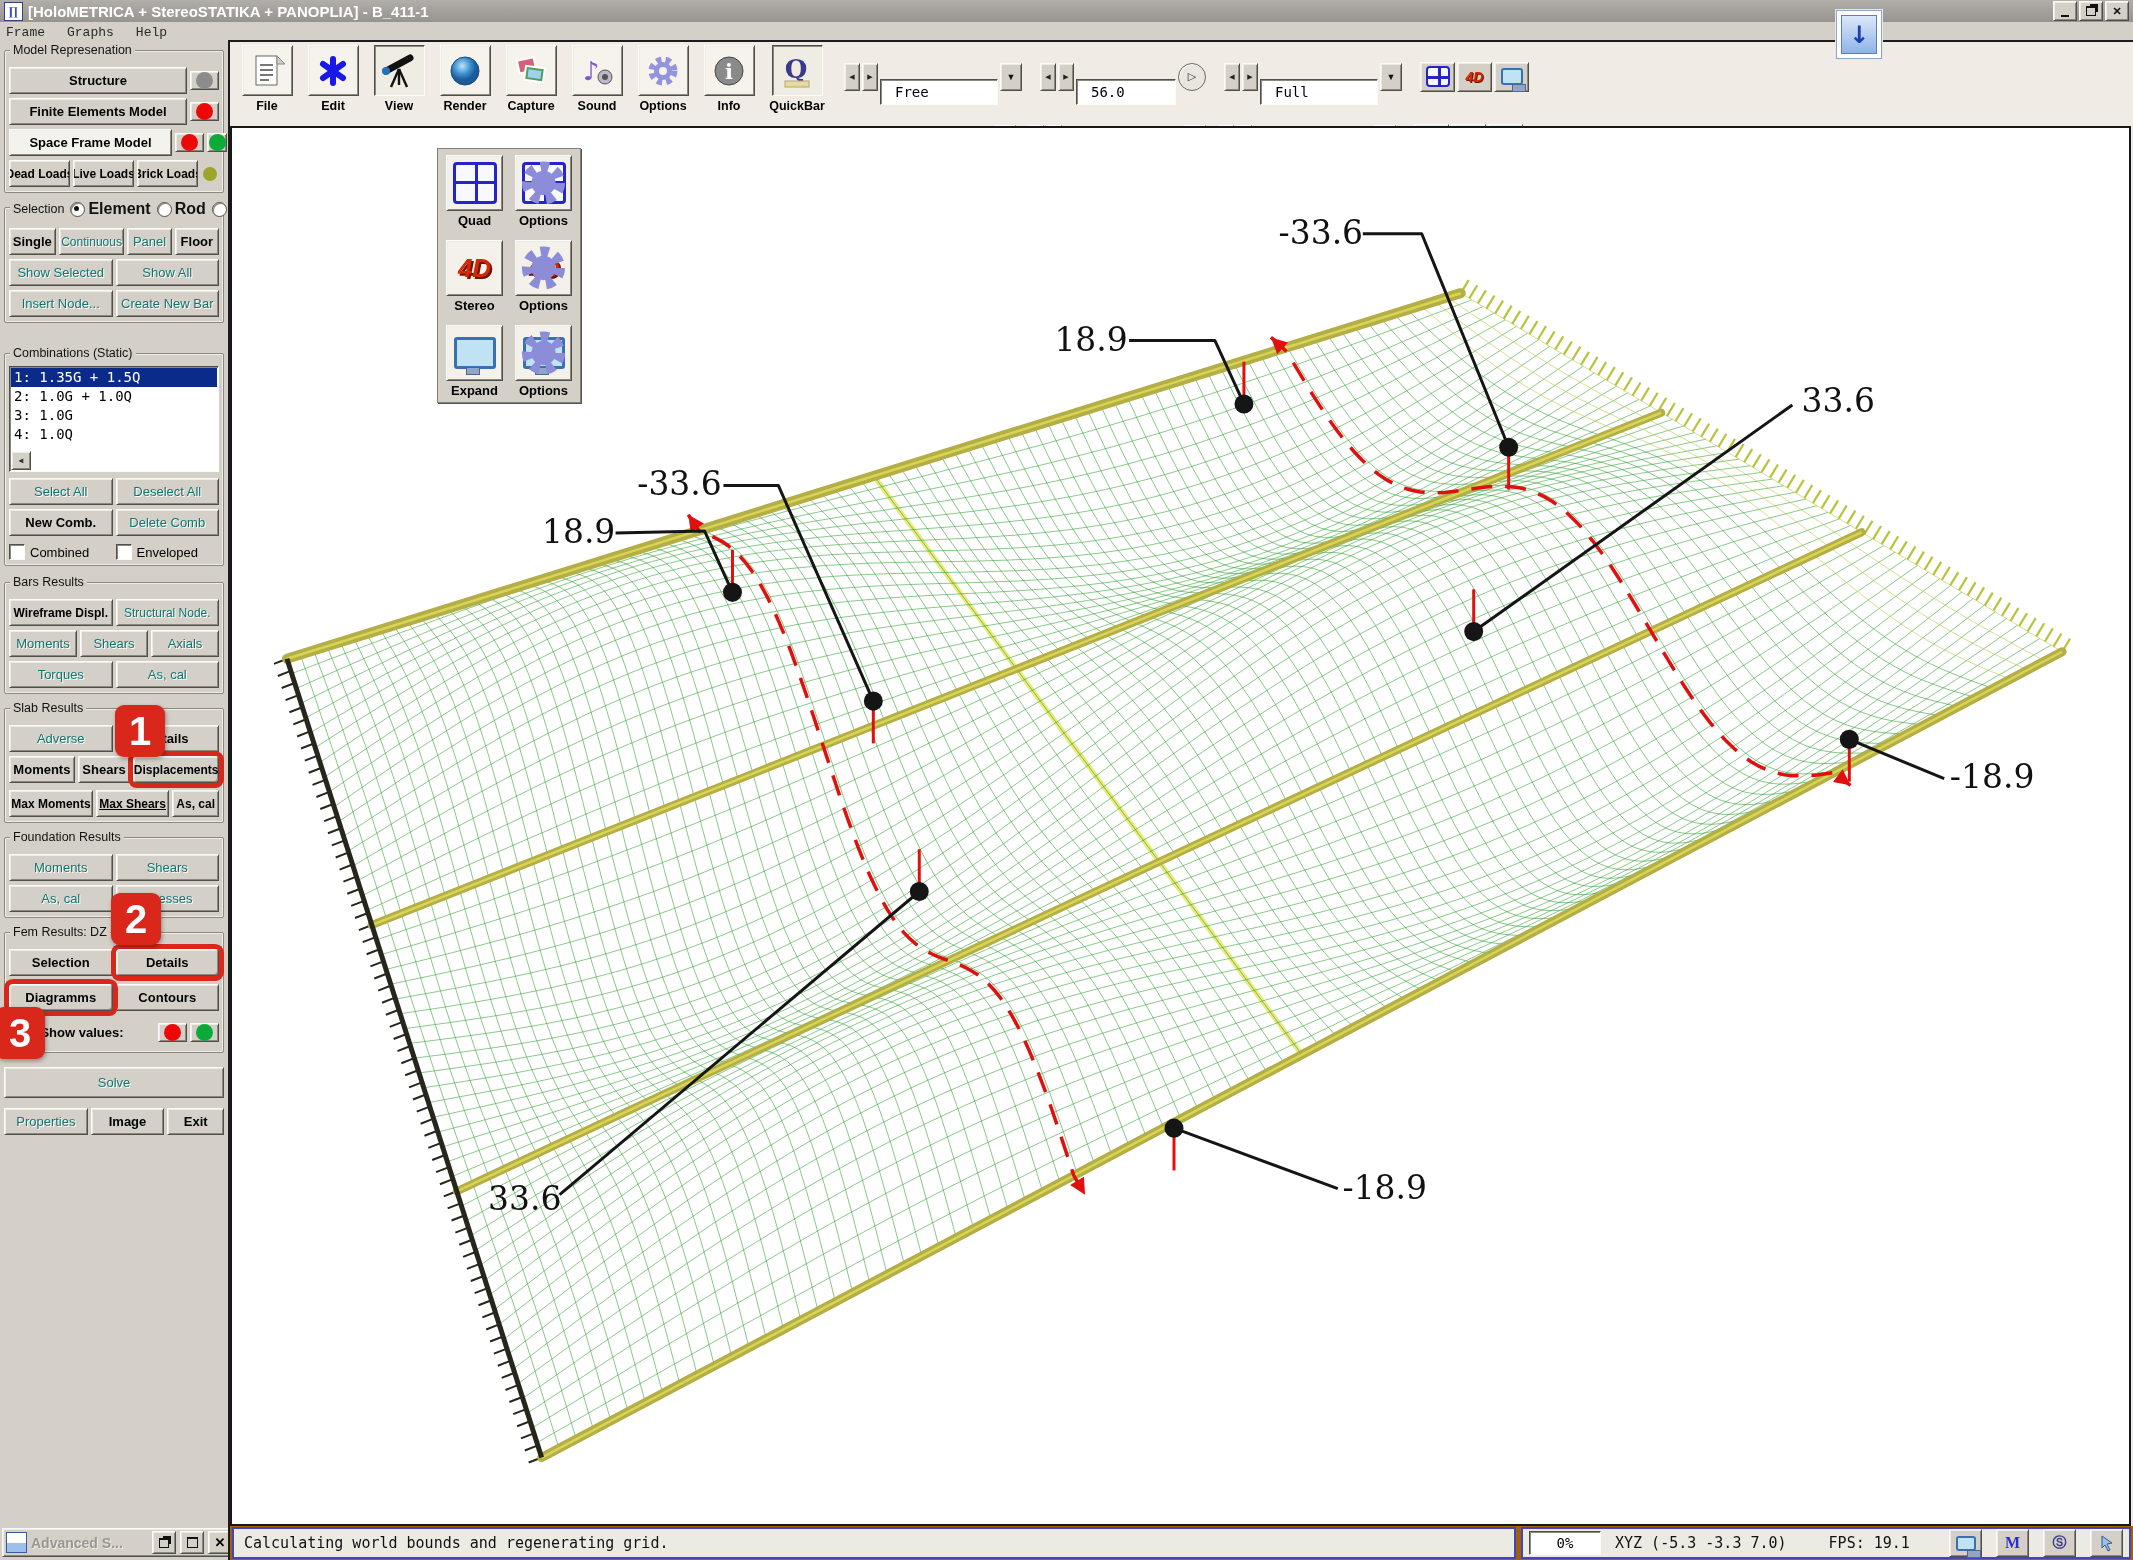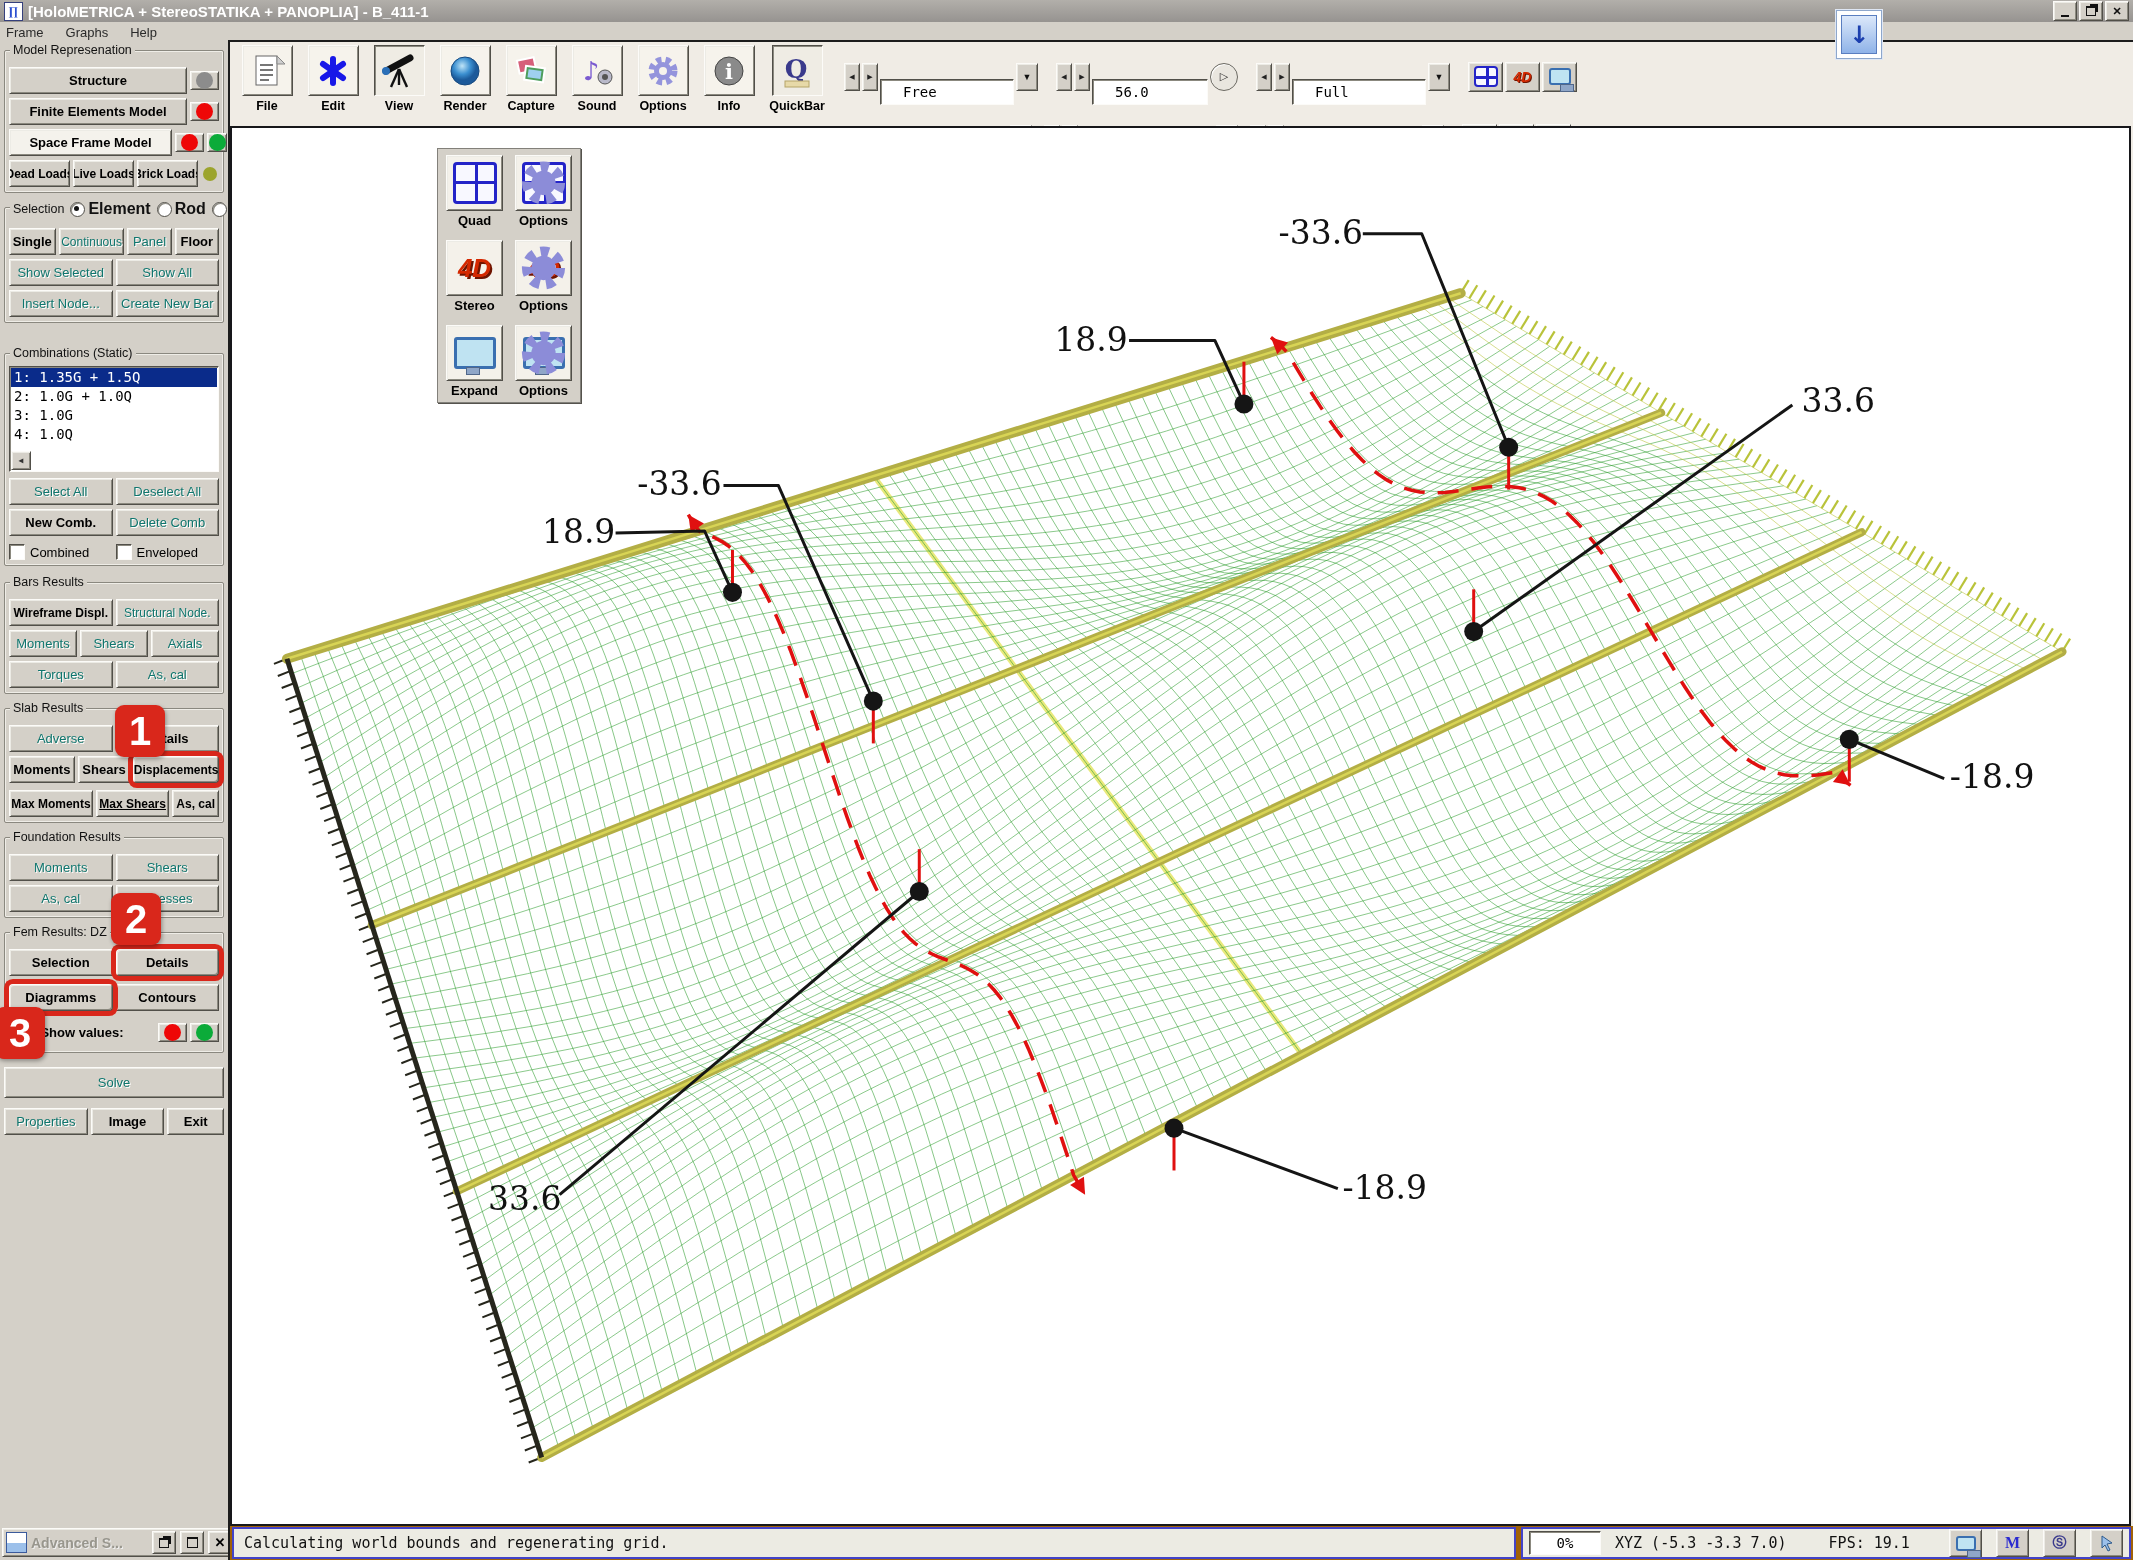--- a/index.html
+++ b/index.html
@@ -14,21 +14,21 @@
             display:flex;align-items:center;padding:0 4px;border-bottom:1px solid #7d7b76;}
   .app-icon{width:17px;height:17px;background:#fff;border:1px solid #35407c;display:flex;align-items:center;justify-content:center;
             color:#2b4fd0;font:bold 12px "Liberation Serif",serif;margin-right:5px;}
   .title-text{color:#fff;font:bold 15px "Liberation Sans",sans-serif;flex:1;white-space:nowrap;overflow:hidden;}
   .winbtn{width:22px;height:18px;margin-left:2px;display:flex;align-items:center;justify-content:center;font:bold 11px "Liberation Sans",sans-serif;color:#111;}
   .glyph-min{width:8px;height:2px;background:#111;margin-top:9px;}
   .glyph-max{width:9px;height:8px;border:1px solid #111;border-top:2px solid #111;}
   .glyph-rest{width:8px;height:7px;border:1px solid #111;border-top:2px solid #111;box-shadow:3px -3px 0 -1px #111;}
   
   .menubar{position:absolute;left:0;top:22px;right:0;height:20px;background:#d4d0c8;display:flex;align-items:center;padding-left:6px;gap:22px;
-           font-size:13px;color:#2a2a2a;}
+           font-size:13px;color:#2a2a2a;font-family:Liberation Mono, monospace;}
   
   .sidebar{position:absolute;left:0;top:40px;width:228px;bottom:0;background:#d4d0c8;padding:2px 3px;box-sizing:border-box;}
   .group{position:relative;border:1px solid #8a887f;box-shadow:inset 0 0 0 1px #efede7;border-radius:2px;margin:10px 1px 0;padding:12px 4px 5px;}
   .legend{position:absolute;top:-8px;left:5px;background:#d4d0c8;padding:0 3px;font-size:12.5px;color:#111;white-space:nowrap;}
   .row{display:flex;gap:3px;margin-top:4px;align-items:center;}
   .btn{flex:1;height:25px;display:flex;align-items:center;justify-content:center;font:bold 13px "Liberation Sans",sans-serif;color:#000;
        white-space:nowrap;overflow:hidden;padding:0 2px;cursor:default;}
   .btn.dis{color:#0f766e;font-weight:normal;text-shadow:1px 1px 0 #fff;}
   .btn.active{background:#f4f2ec;}
   .circle-btn{flex:none;width:27px;display:flex;align-items:center;justify-content:center;}
@@ -50,21 +50,21 @@
   .rightcol{position:absolute;left:228px;top:40px;right:0;bottom:0;border-left:2px solid #1c1c1c;border-top:2px solid #1c1c1c;box-sizing:border-box;background:#f0ece5;}
   .toolbar{position:absolute;left:0;top:0;right:0;height:84px;background:#f0ece5;display:flex;align-items:flex-start;padding:2px 0 0 4px;box-sizing:border-box;}
   .tb-btn{width:66px;display:flex;flex-direction:column;align-items:center;margin-top:1px;}
   .tb-ic{width:49px;height:49px;background:#f6f3ec;display:flex;align-items:center;justify-content:center;}
   .tb-btn.pressed .tb-ic{border-top:1px solid #514f49;border-left:1px solid #514f49;border-right:1px solid #fcfbf8;border-bottom:1px solid #fcfbf8;
        box-shadow:inset 1px 1px 0 #8b897f;background:#efece4;}
   .tb-label{font:bold 12.5px "Liberation Sans",sans-serif;margin-top:3px;color:#000000;}
   .ctrl-col{display:flex;flex-direction:column;gap:5px;margin-left:12px;margin-top:4px;}
   .ctrl-row{display:flex;align-items:center;gap:2px;}
   .spin{width:14px;height:26px;display:flex;align-items:center;justify-content:center;font-size:7px;color:#222;}
-  .cbox{width:88px;height:24px;font:14px "DejaVu Sans Mono",monospace;display:flex;align-items:center;padding:0 22px;color:#000;margin-top:31px;}
+  .cbox{width:88px;height:24px;font:14px "DejaVu Sans Mono",monospace;display:flex;align-items:center;padding:0 14px;color:#000;margin-top:31px;}
   .dropbtn{width:20px;height:26px;display:flex;align-items:center;justify-content:center;font-size:9px;color:#111;}
   .playbtn{width:26px;height:26px;border-radius:50%;display:flex;align-items:center;justify-content:center;font-size:11px;color:#222;
            background:#e9e6df;border:1px solid #6b6962;box-shadow:inset 1px 1px 0 #fff;}
   .gap8{width:8px;} .gap14{width:14px;}
   .mini{width:33px;height:28px;display:flex;align-items:center;justify-content:center;}
   
   .canvas{position:absolute;left:0;top:84px;right:2px;bottom:34px;border:2px solid #17171a;background:#fff;overflow:hidden;}
   .canvas svg{position:absolute;left:0;top:0;width:100%;height:100%;}
   .palette{position:absolute;left:205px;top:20px;width:132px;background:#d4d0c8;border:1px solid #82807a;box-shadow:1px 1px 0 #55534d;
            padding:6px 5px 4px;display:grid;grid-template-columns:1fr 1fr;column-gap:6px;row-gap:12px;z-index:5;}

